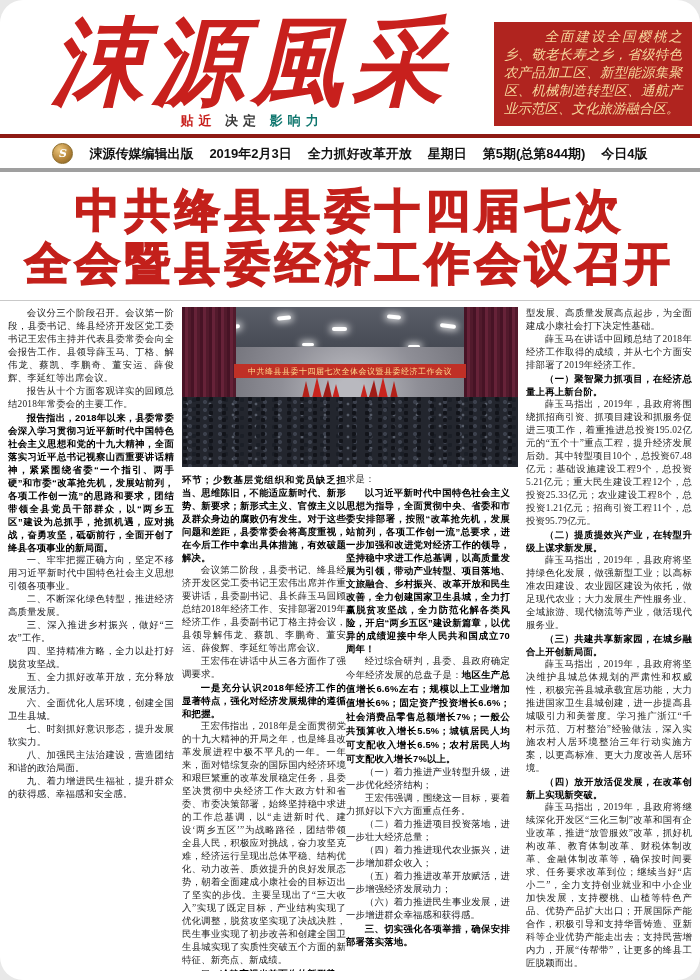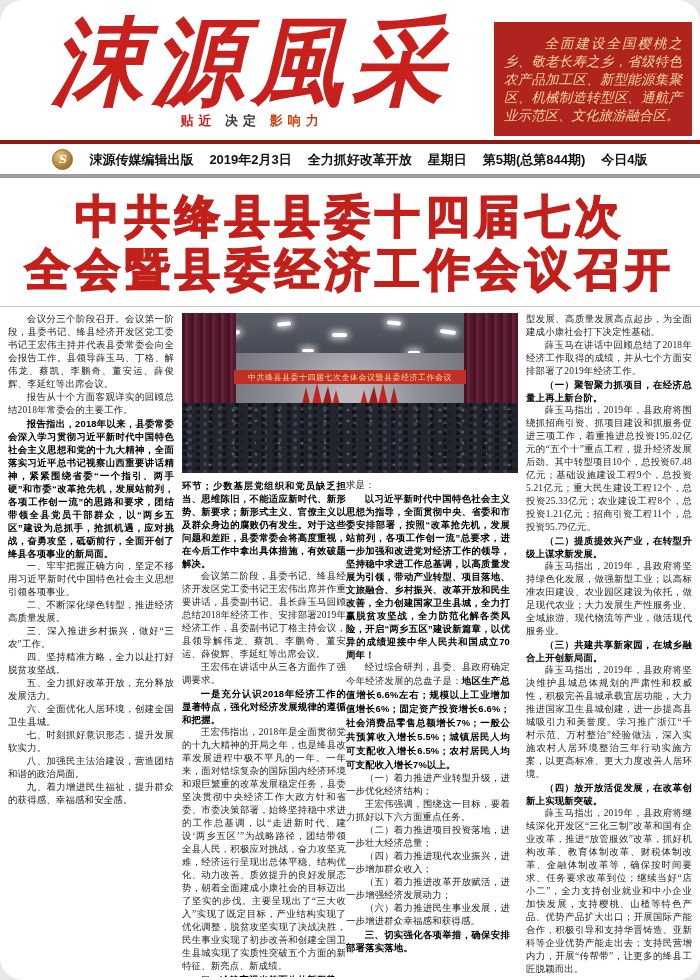--- a/index.html
+++ b/index.html
@@ -6,23 +6,23 @@
   .page{width:700px;height:980px;background:#fff;margin:0 auto;position:relative;overflow:hidden;
         font-family:"Liberation Serif","DejaVu Serif",serif;color:#1c1c1c;border-radius:23px;}
   
   .masthead{display:flex;padding:16px 8px 0 10px;align-items:flex-start;}
   .mast-left{flex:1;text-align:center;}
   .nm-title{font-family:"DejaVu Serif",serif;font-style:italic;font-weight:bold;
         font-size:92px;line-height:1.0;color:#c8201d;letter-spacing:8px;white-space:nowrap;
         transform:scaleY(1.04);}
   .tagline{margin-top:4px;font-size:13px;font-weight:bold;letter-spacing:5px;
         font-family:"Liberation Sans","DejaVu Sans",sans-serif;}
-  .tg-red{color:#c8201d;} .tg-dark{color:#3a3a3a;} .tg-red2{color:#c2410c;}
+  .tg-red{color:#c8201d;} .tg-dark{color:#3a3a3a;} .tg-red2{color:#0f766e;}
   .slogan-box{width:198px;min-height:104px;background:#b0241f;color:#f6d89c;margin-top:6px;
-        padding:12px 10px;box-sizing:border-box;font-size:13.5px;line-height:18px;
+        padding:5px 10px;box-sizing:border-box;font-size:13.5px;line-height:18px;
         font-family:"DejaVu Serif",serif;font-style:italic;}
   .slogan-box p{margin:0;text-indent:3em;text-align:justify;}
   
   .rule{width:100%;}
   .rule-red{height:4px;background:#8e1a14;margin-top:4px;}
   .rule-gray{height:4px;background:#9f9f9f;}
   .rule-thin{height:1px;background:#c9c9c9;}
   
   .dateline{display:flex;align-items:center;justify-content:center;gap:16px;padding:5px 0 4px;
         font-family:"Liberation Sans","DejaVu Sans",sans-serif;font-weight:bold;font-size:13px;color:#111;}

